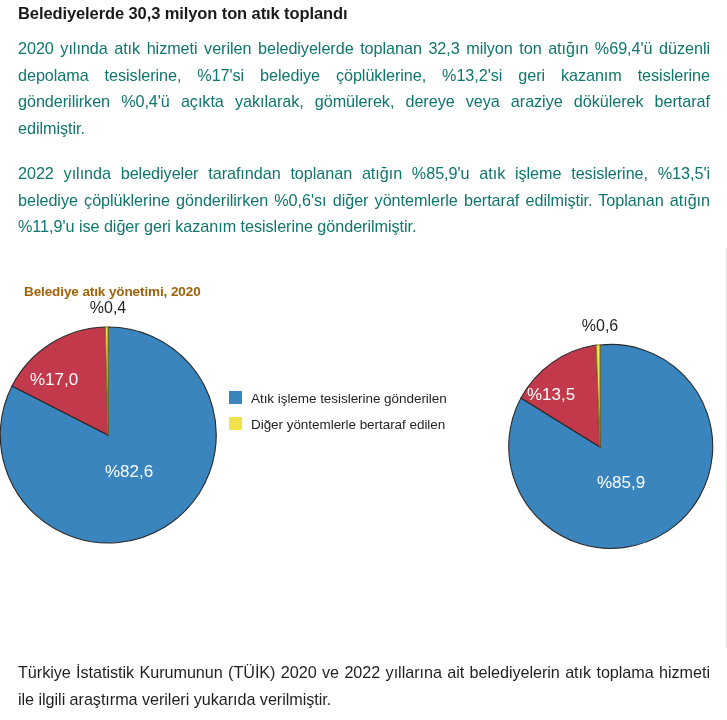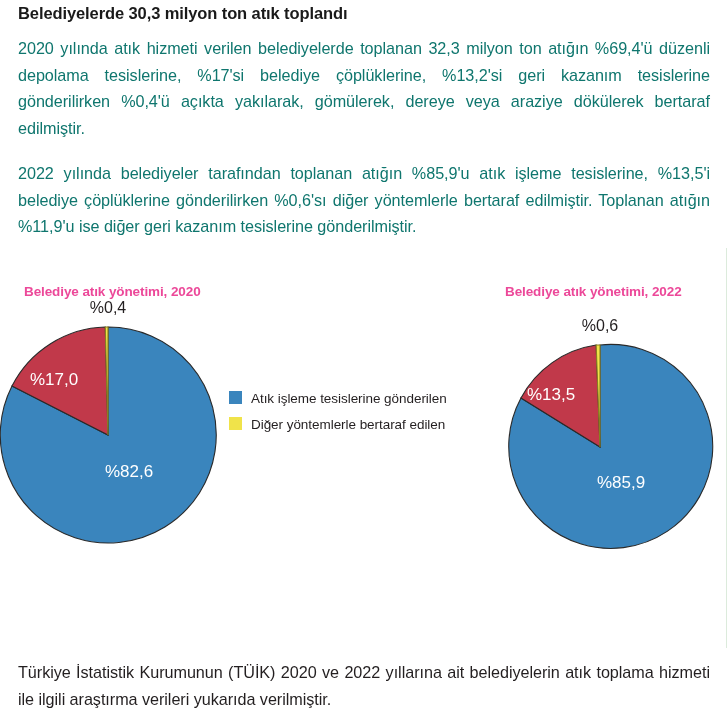--- a/index.html
+++ b/index.html
@@ -69,21 +69,21 @@
     width: 727px;
     height: 400px;
     border-right: 1px solid #dcebdc;
     box-sizing: border-box;
   }
 
   .chart-title {
     position: absolute;
     font-size: 13.5px;
     font-weight: bold;
-    color: #ec4899;
+    color: #a16207;
     white-space: nowrap;
     letter-spacing: -0.1px;
   }
   .chart-title-left  { left: 24px;  top: 36px; }
   .chart-title-right { left: 505px; top: 36px; }
 
   .pie-wrap { position: absolute; }
   .pie-left  { left: -4px;  top: 75px;  width: 224px; height: 224px; }
   .pie-right { left: 493px; top: 92px;  width: 214px; height: 214px; }
 
@@ -131,21 +131,20 @@
 
   <div class="doc-title">Belediyelerde 30,3 milyon ton atık toplandı</div>
 
   <div class="para para-1">2020 yılında atık hizmeti verilen belediyelerde toplanan 32,3 milyon ton atığın %69,4'ü düzenli depolama tesislerine, %17'si belediye çöplüklerine, %13,2'si geri kazanım tesislerine gönderilirken %0,4'ü açıkta yakılarak, gömülerek, dereye veya araziye dökülerek bertaraf edilmiştir.</div>
 
   <div class="para para-2">2022 yılında belediyeler tarafından toplanan atığın %85,9'u atık işleme tesislerine, %13,5'i belediye çöplüklerine gönderilirken %0,6'sı diğer yöntemlerle bertaraf edilmiştir. Toplanan atığın %11,9'u ise diğer geri kazanım tesislerine gönderilmiştir.</div>
 
   <div class="chart-area">
 
     <div class="chart-title chart-title-left">Belediye atık yönetimi, 2020</div>
-    <div class="chart-title chart-title-right">Belediye atık yönetimi, 2022</div>
 
     <div class="pie-wrap pie-left">
       <svg width="224" height="224" viewBox="0 0 224 224">
 
         <path d="M112,112 L112,4 A108,108 0 1,1 15.99,63.05 Z" fill="#3a85bd" stroke="#2a2a2a" stroke-width="1.1"></path>
 
         <path d="M112,112 L15.99,63.05 A108,108 0 0,1 109.29,4.03 Z" fill="#c1394a" stroke="#2a2a2a" stroke-width="1.1"></path>
 
         <path d="M112,112 L109.29,4.03 A108,108 0 0,1 112,4 Z" fill="#f0e34a" stroke="#8a7f20" stroke-width="1.1"></path>
 

